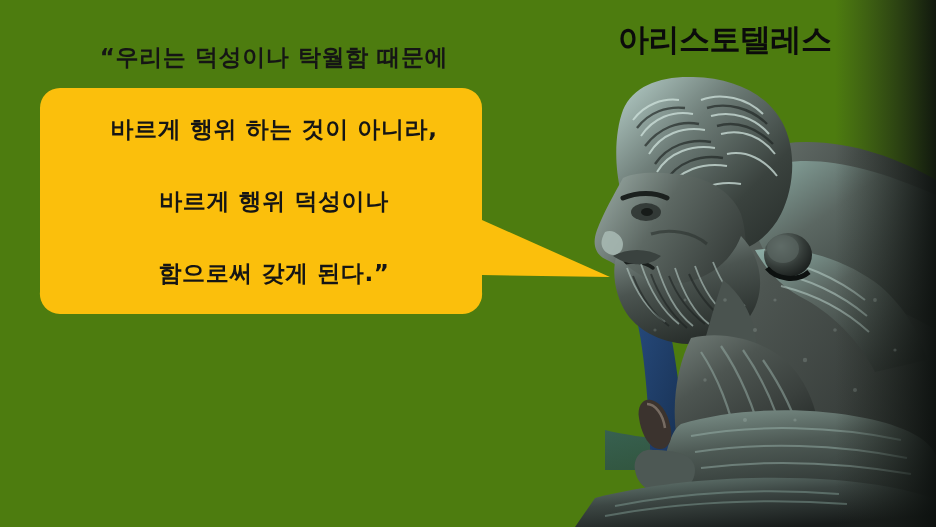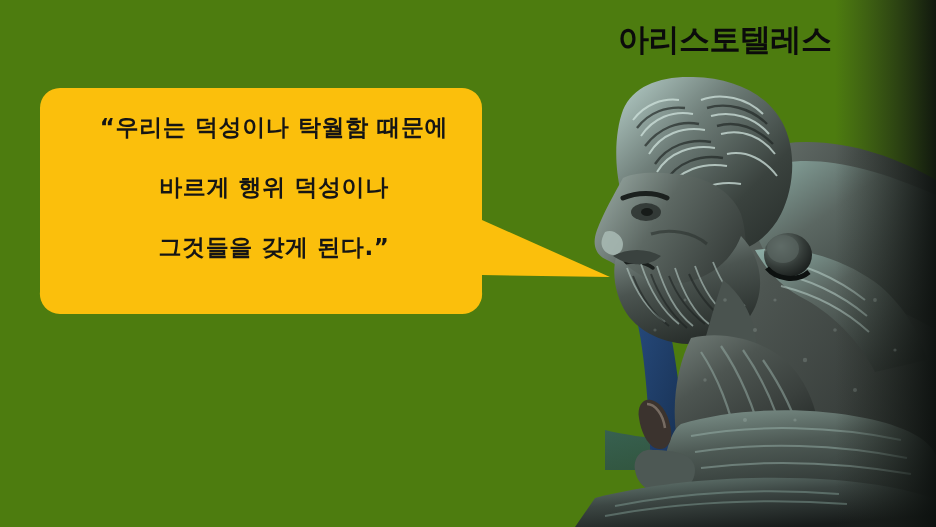--- a/index.html
+++ b/index.html
@@ -35,23 +35,23 @@
     width: 580px; height: 232px;
   }
   #bubble-svg { position: absolute; left: 0; top: 0; }
   #bubble-text {
     position: absolute;
     left: 14px; top: 14px;
     width: 444px;
     height: 200px;
     display: flex;
     flex-direction: column;
-    justify-content: flex-start;
+    justify-content: flex-end;
     align-items: center;
-    gap: 6px;
+    gap: 18px;
     padding: 0 6px;
   }
   .q-line {
     color: #151515;
     font-size: 23px;
     font-weight: 700;
     line-height: 54px;
     letter-spacing: 0.6px;
     white-space: nowrap;
     text-align: center;
@@ -266,18 +266,19 @@
   </div>
 
   <div id="title" style="color: rgb(11, 11, 11);">아리스토텔레스</div>
 
   <div id="bubble-wrap">
     <svg id="bubble-svg" width="580" height="232" viewBox="0 0 580 232" xmlns="http://www.w3.org/2000/svg">
       <path id="bubble-path" d="M22 2 H422 A20 20 0 0 1 444 22 V134 L572 191 L444 189 V206 A20 20 0 0 1 422 228 H22 A20 20 0 0 1 2 206 V22 A20 20 0 0 1 22 2 Z" fill="#fbbf0c"></path>
     </svg>
     <div id="bubble-text">
       <div class="q-line" style="color: rgb(21, 21, 21);">“우리는 덕성이나 탁월함 때문에</div>
+      <div class="q-line" style="color: rgb(21, 21, 21);">바르게 행위 하는 것이 아니라,</div>
       <div class="q-line" style="color: rgb(21, 21, 21);">바르게 행위 덕성이나</div>
-      <div class="q-line" style="color: rgb(21, 21, 21);">그것들을 갖게 된다.”</div>
+      <div class="q-line" style="color: rgb(21, 21, 21);">함으로써 갖게 된다.”</div>
     </div>
   </div>
 
 </div>
 
 </body></html>

